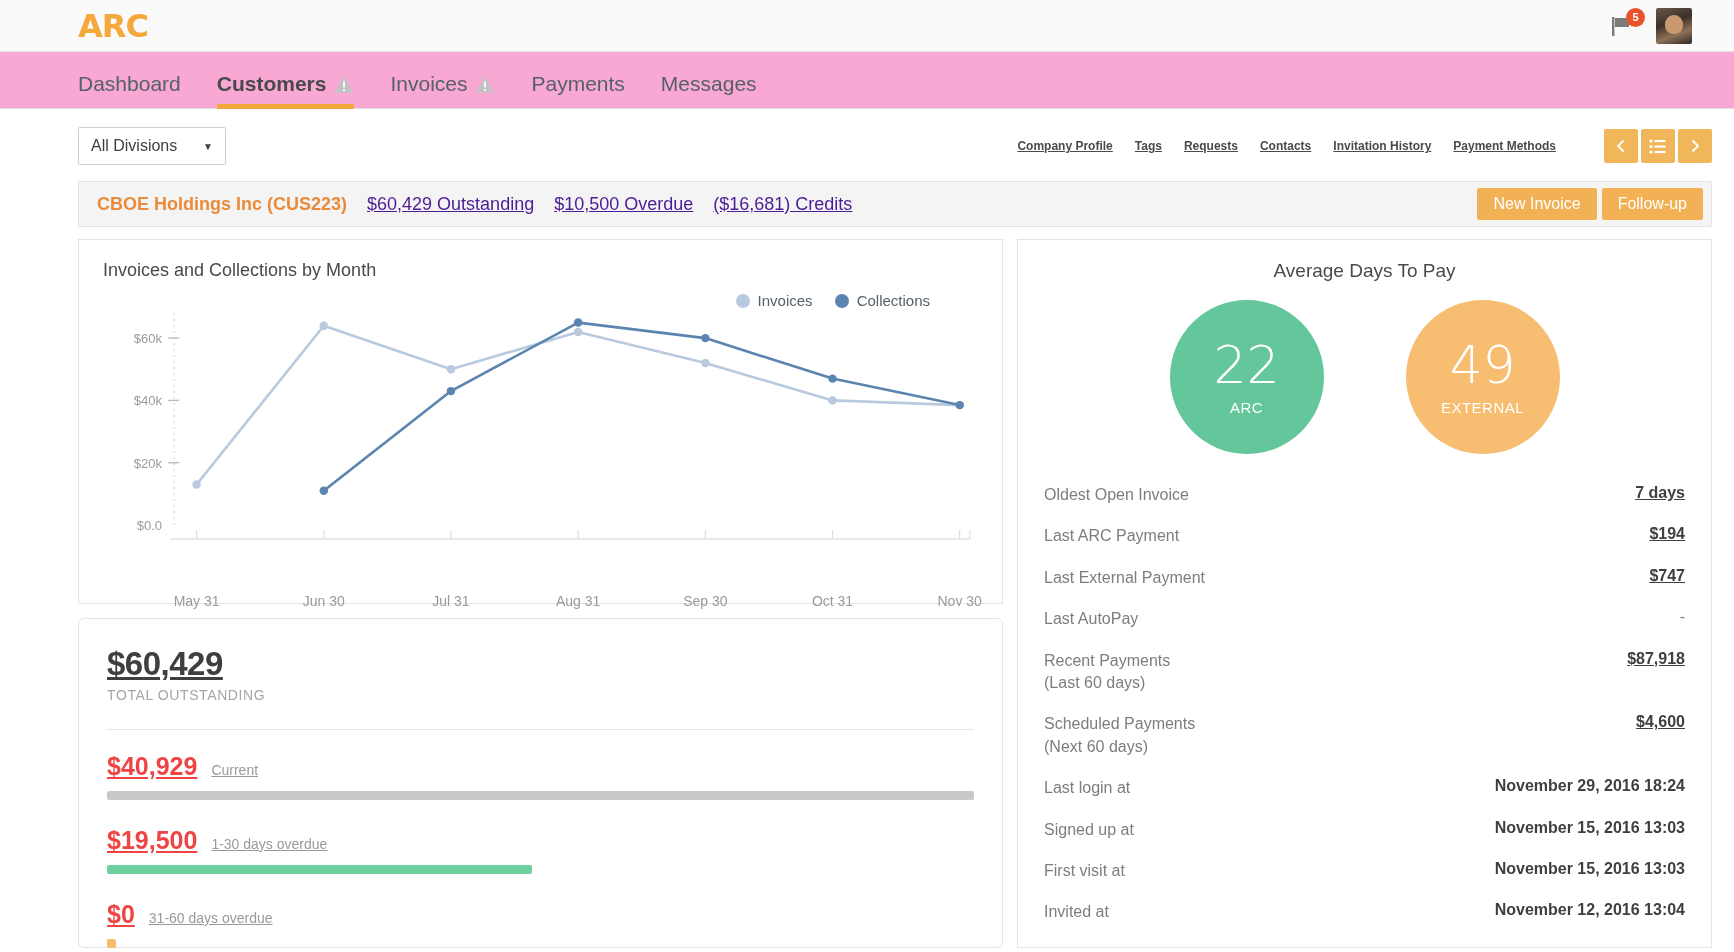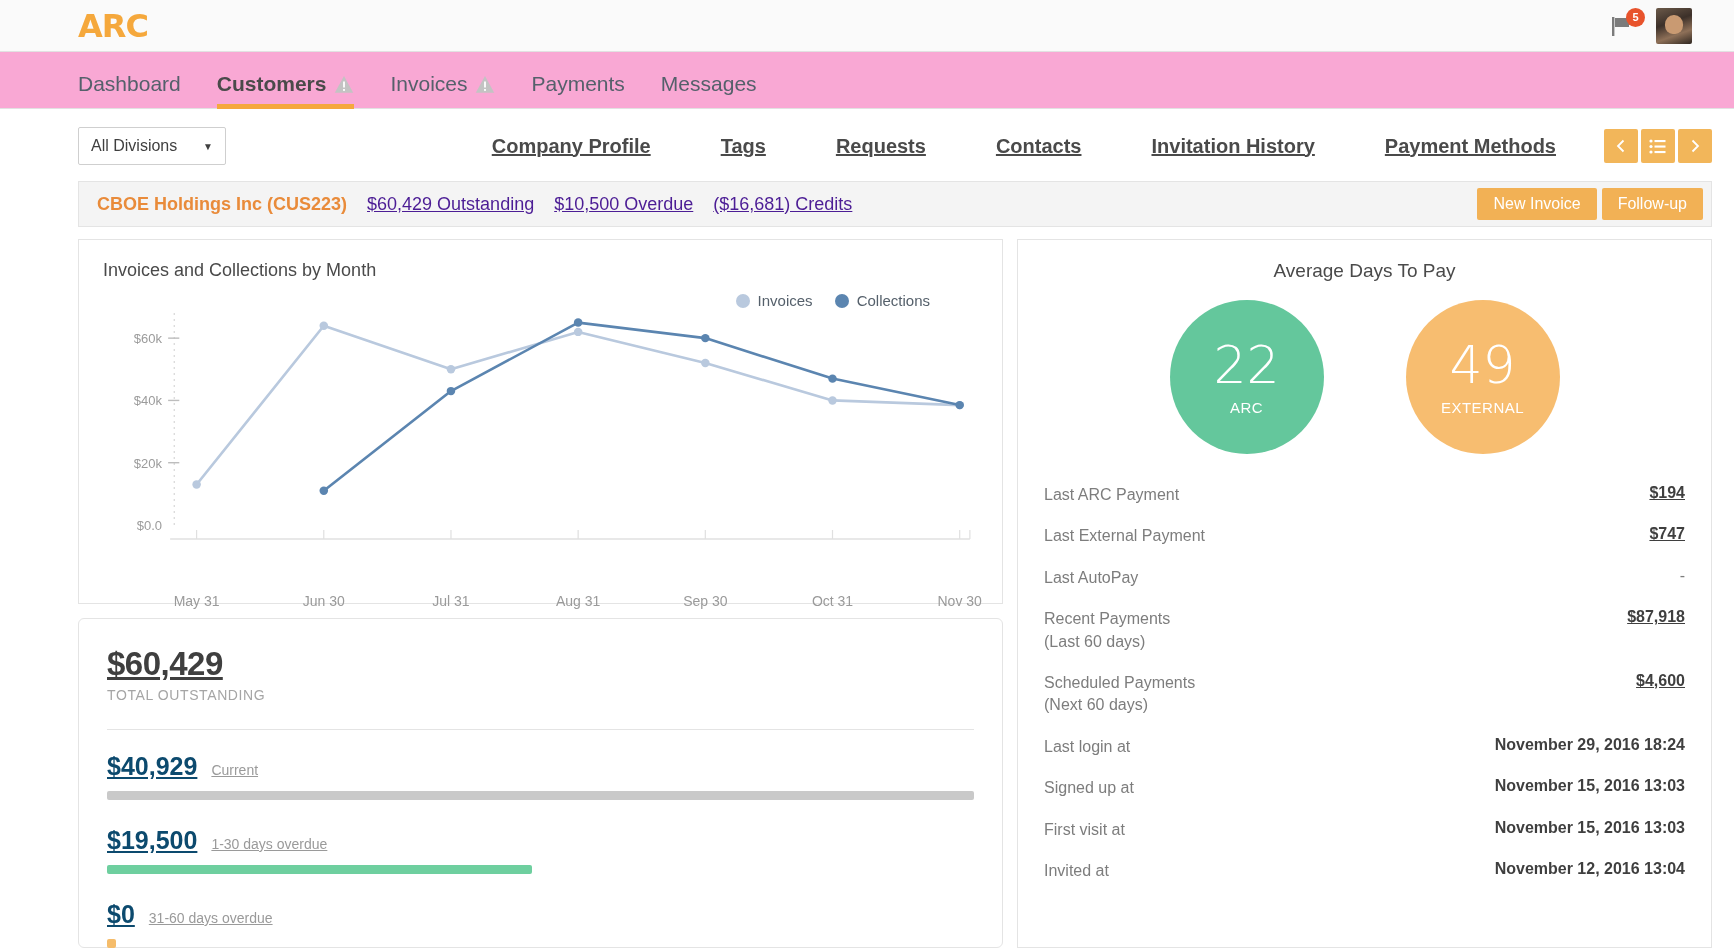--- a/index.html
+++ b/index.html
@@ -82,22 +82,22 @@
     border: 1px solid #cfcfcf; border-radius: 2px;
     background: #fff;
     height: 38px; min-width: 148px;
     display: flex; align-items: center; justify-content: space-between;
     padding: 0 12px; font-size: 16px; color: #3f3f3f; font-weight: 400;
     cursor: pointer;
   }
   .caret { font-size: 10px; margin-left: 14px; color: #3f3f3f; }
   .sub-links { margin-left: auto; display: flex; align-items: center; gap: 22px; }
   .sub-link {
-    font-size: 20px; color: #4a4a4a; font-weight: 700;
-    text-decoration: underline; cursor: pointer; white-space: nowrap; margin-left: 48px;
+    font-size: 12px; color: #4a4a4a; font-weight: 700;
+    text-decoration: underline; cursor: pointer; white-space: nowrap;
   }
   .pager { display: flex; margin-left: 26px; gap: 3px; }
   .pager-btn {
     width: 34px; height: 34px; background: #f2b65a; color: #fff;
     display: flex; align-items: center; justify-content: center;
     border-radius: 2px; cursor: pointer; font-size: 17px;
   }
 
   
   .cust-banner {
@@ -161,21 +161,21 @@
   .out-card { margin-top: 14px; padding: 26px 28px 20px 28px; height: 330px; border-radius: 6px; }
   .big-amount {
     font-size: 33px; font-weight: 700; color: #3f3f3f;
     text-decoration: underline; letter-spacing: -0.5px; cursor: pointer;
   }
   .big-label { font-size: 14px; color: #a5a5a5; letter-spacing: 0.6px; margin-top: 4px; }
   .divider { height: 1px; background: #e4e4e4; margin: 26px 0 22px 0; }
   .bucket { margin-bottom: 26px; }
   .bucket-row { display: flex; align-items: baseline; gap: 14px; }
   .bucket-amt {
-    font-size: 25px; font-weight: 700; color: #0c4a6e;
+    font-size: 25px; font-weight: 700; color: #ef4444;
     text-decoration: underline; cursor: pointer;
   }
   .bucket-desc { font-size: 14px; color: #9a9a9a; text-decoration: underline; cursor: pointer; }
   .bucket-bar { height: 9px; border-radius: 2px; margin-top: 10px; }
 
   
   .right-card { padding: 20px 26px 14px 26px; height: 709px; }
   .right-title { font-size: 19px; color: #4a4a4a; text-align: center; }
   .circles { display: flex; justify-content: center; gap: 82px; margin-top: 18px; }
   .circle {
@@ -382,20 +382,24 @@
           <div class="circle-num">22</div>
           <div class="circle-lbl">ARC</div>
         </div>
         <div class="circle" id="circle-1" style="background: rgb(247, 189, 112);">
           <div class="circle-num">49</div>
           <div class="circle-lbl">EXTERNAL</div>
         </div>
       </div>
       <div class="kv-list" id="kv-list">
           <div class="kv">
+            <div class="kv-key">Oldest Open Invoice</div>
+            <div class="kv-val link">7 days</div>
+          </div>
+          <div class="kv">
             <div class="kv-key">Last ARC Payment</div>
             <div class="kv-val link">$194</div>
           </div>
           <div class="kv">
             <div class="kv-key">Last External Payment</div>
             <div class="kv-val link">$747</div>
           </div>
           <div class="kv">
             <div class="kv-key">Last AutoPay</div>
             <div class="kv-val dash">-</div>

